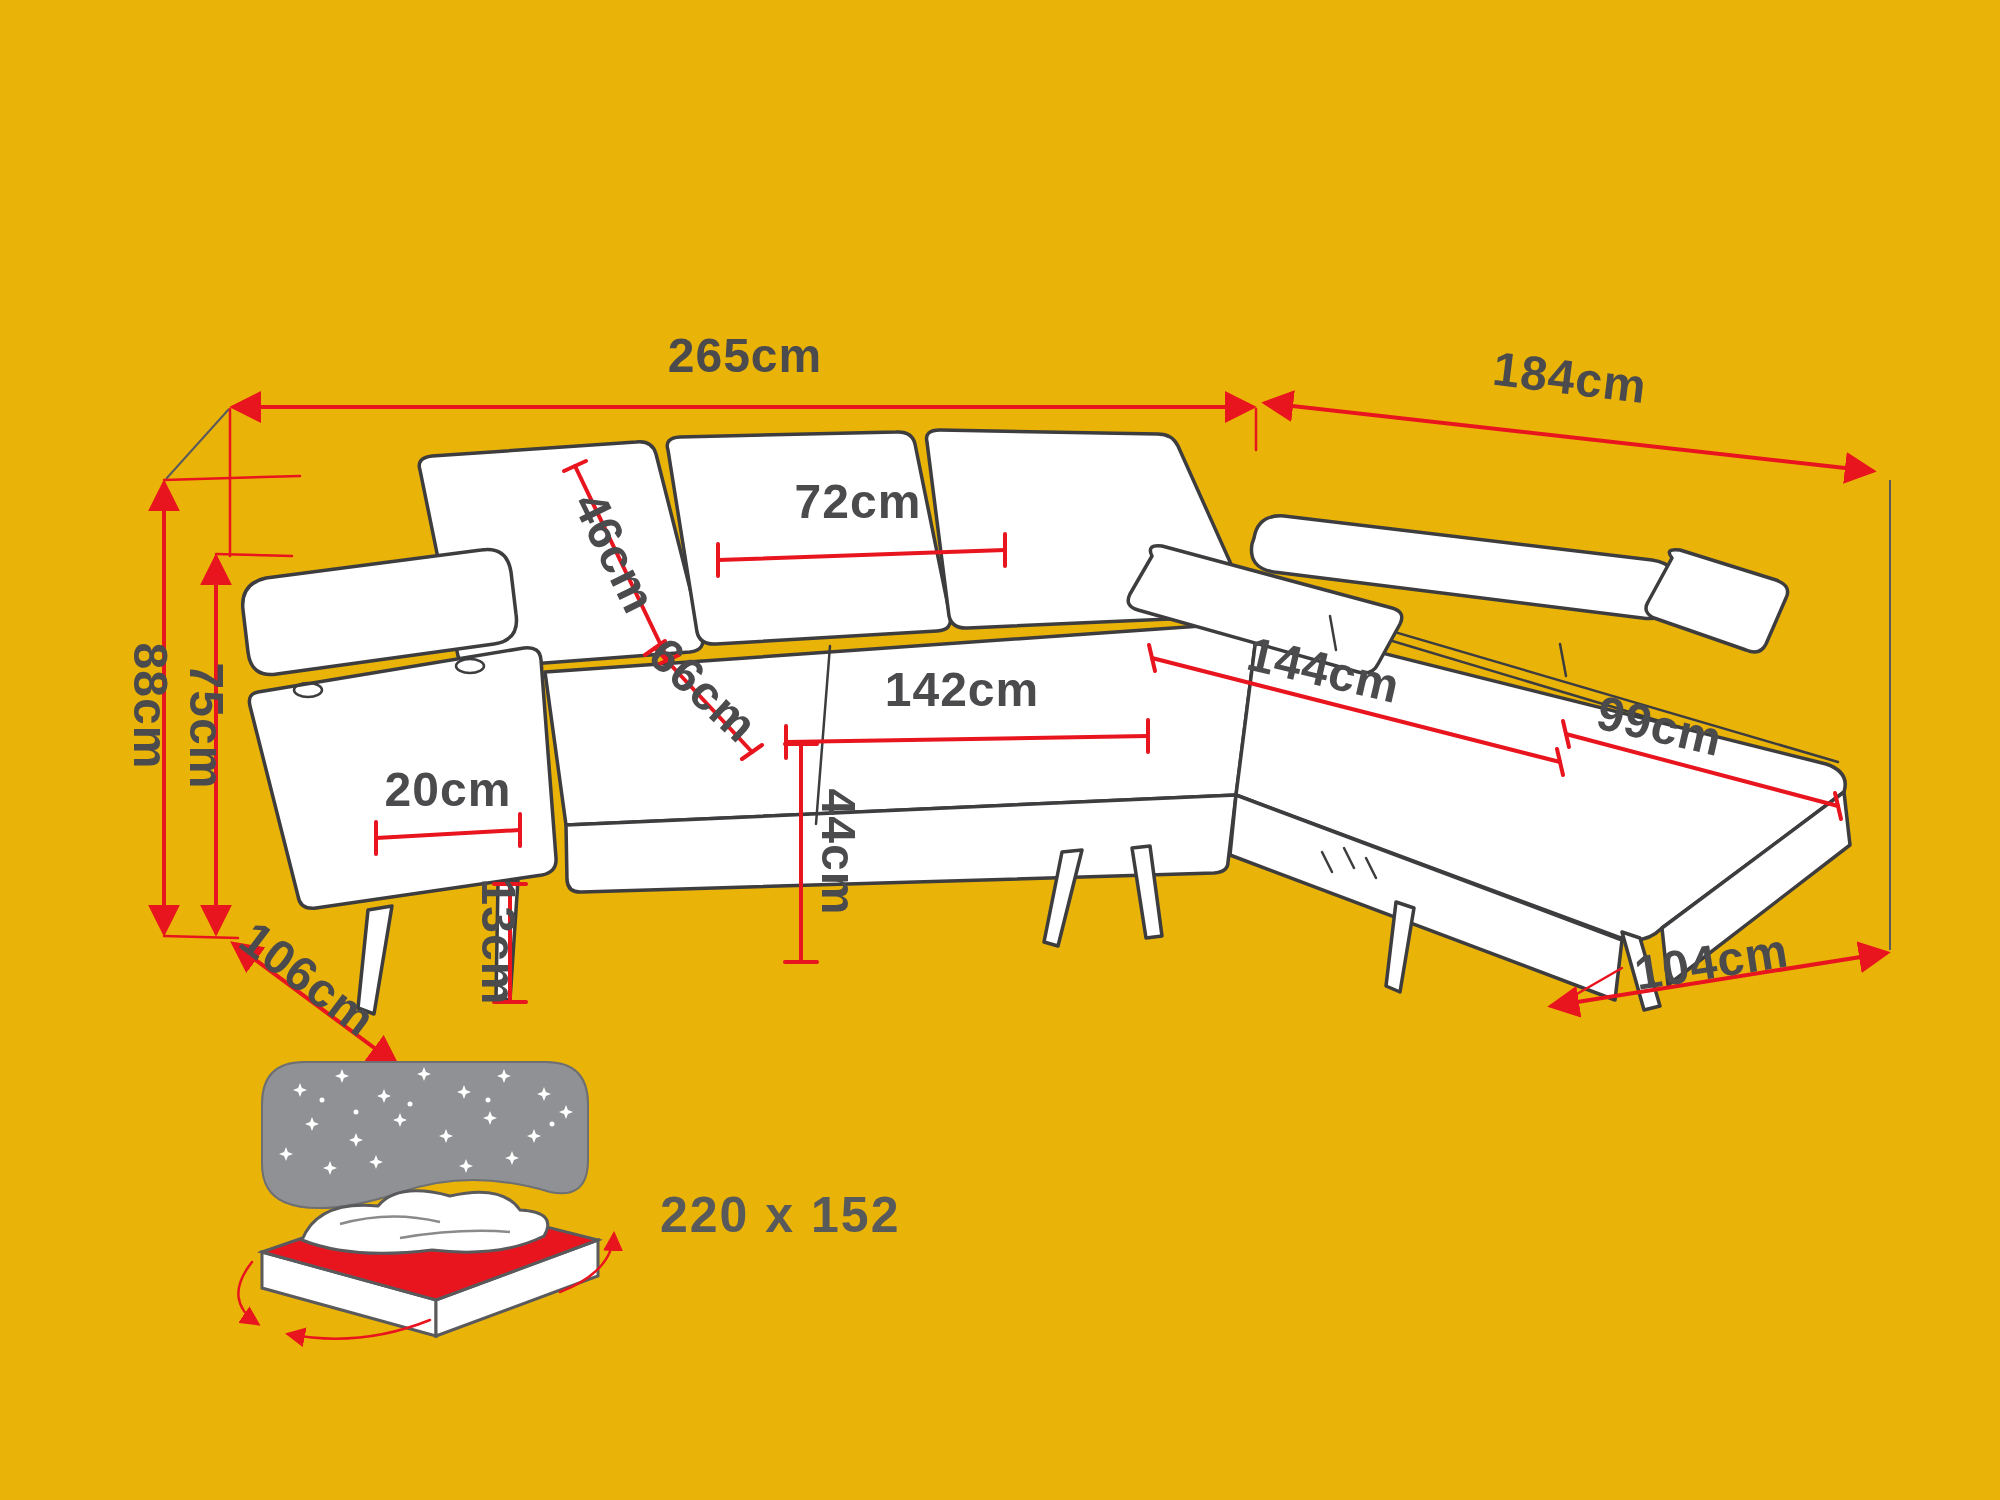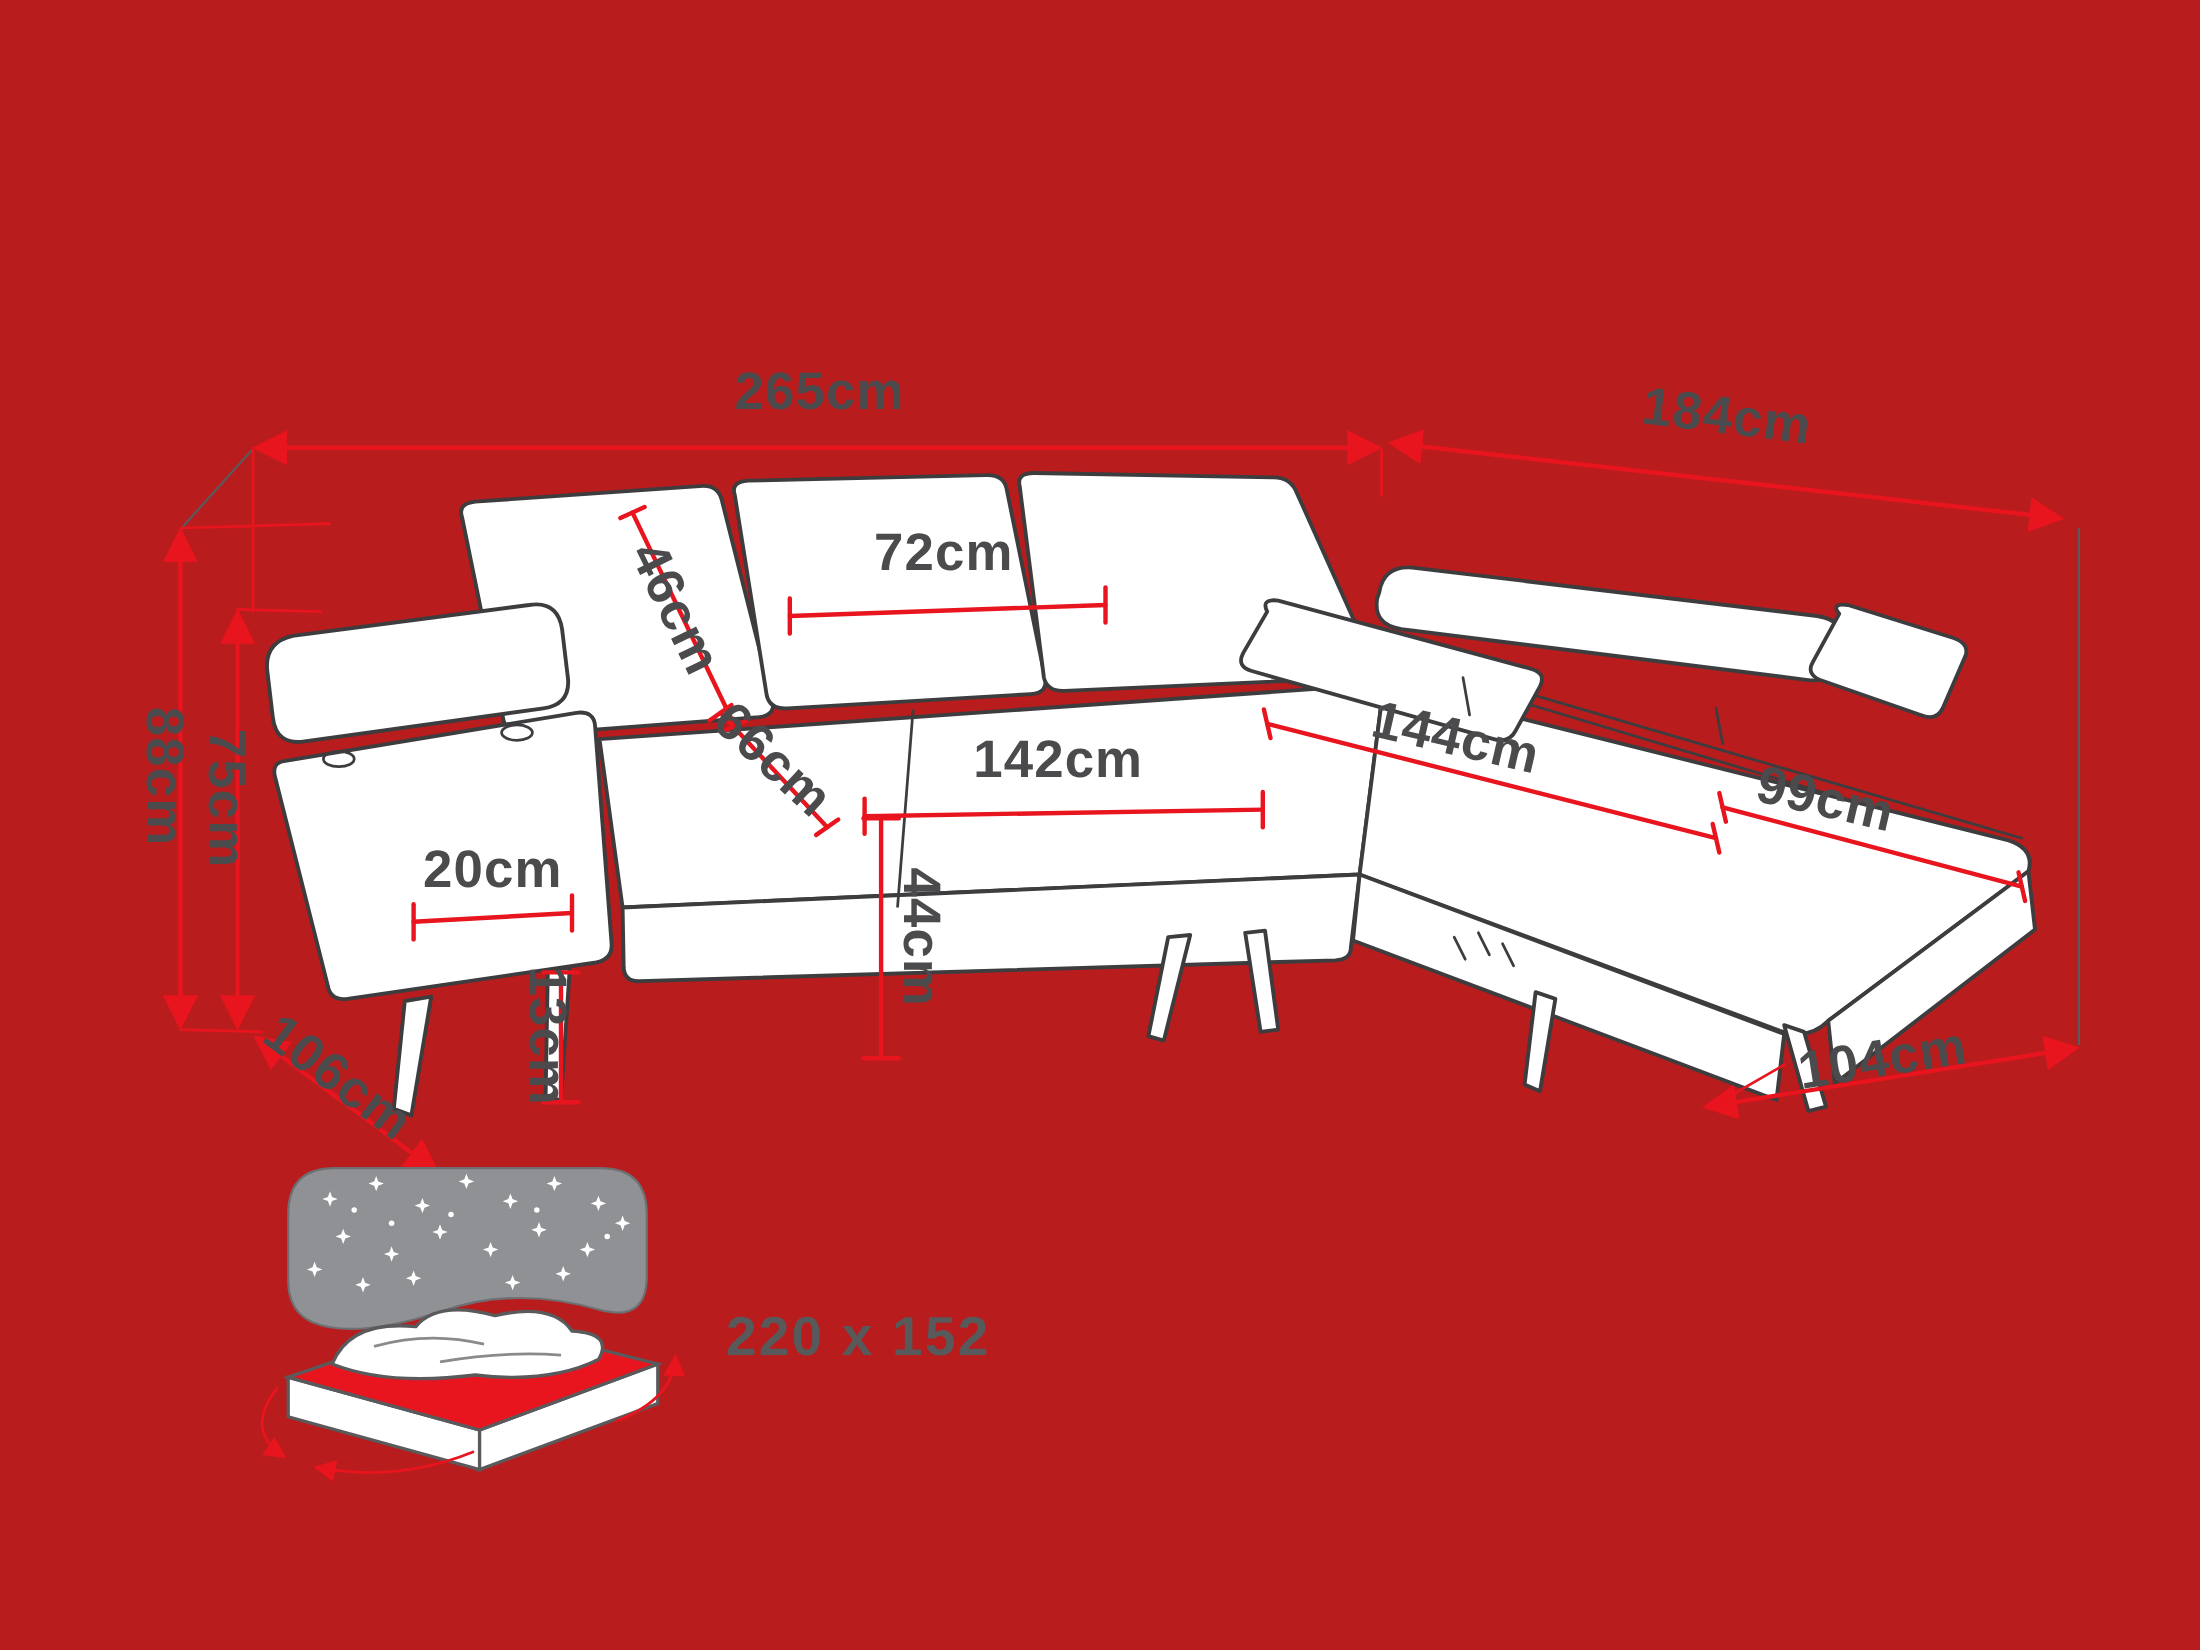--- a/index.html
+++ b/index.html
@@ -1,19 +1,19 @@
 <!DOCTYPE html>
 <html><head>
 <meta charset="utf-8">
 <style>
   html,body{margin:0;padding:0;background:#ffffff;}
   .stage{
     position:relative;
     width:2000px;height:1500px;
-    background:#b91c1c;
+    background:#eab308;
     font-family:"Liberation Sans", sans-serif;
     overflow:hidden;
   }
   svg{display:block;}
   .dim{
     font-family:"Liberation Sans", sans-serif;
     font-weight:700;
     font-size:48px;
     fill:#4b4b4d;
     letter-spacing:1px;

